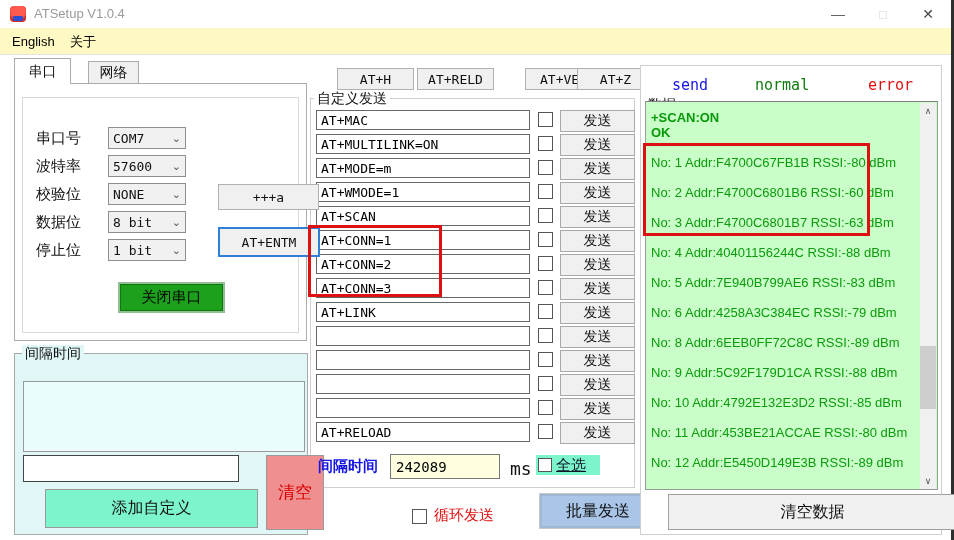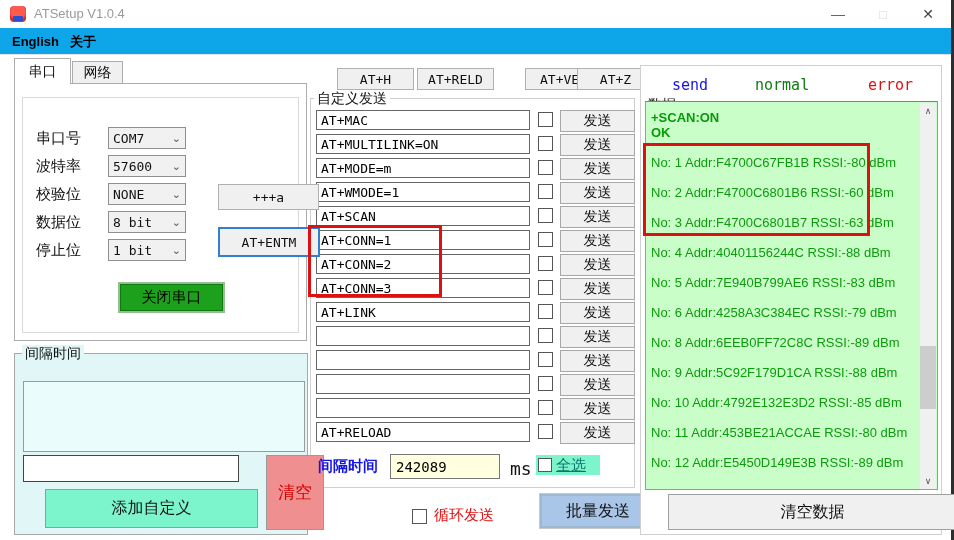--- a/index.html
+++ b/index.html
@@ -18,29 +18,29 @@
   #titlebar{left:0;top:0;width:951px;height:28px;background:#fff;}
   #app-icon{left:10px;top:6px;width:16px;height:16px;border-radius:4px;
     background:radial-gradient(circle at 50% 38%, #ff5a4d 0 55%, #d92b1f 70%);}
   #app-icon:after{content:"";position:absolute;left:3px;top:10px;width:10px;height:5px;
     background:#2a4fd0;border-radius:1px;}
   #title-text{left:34px;top:6px;color:#9a9a9a;font-size:13px;}
   .cap-btn{top:0;width:44px;height:28px;display:flex;align-items:center;justify-content:center;color:#666;}
   #btn-min{left:816px;font-size:14px;}
   #btn-max{left:861px;color:#d8d8d8;font-size:13px;}
   #btn-close{left:906px;color:#444;font-size:14px;}
-  #menubar{left:0;top:28px;width:951px;height:27px;border-bottom:1px solid #e3e3e3;background:#0ea5e9;font-weight:bold;}
+  #menubar{left:0;top:28px;width:951px;height:27px;border-bottom:1px solid #e3e3e3;background:#fef9c3;}
   .menu-item{top:4px;height:20px;line-height:20px;font-size:13px;color:#000;}
   #menu-english{left:12px;}
   #menu-about{left:70px;}
 
   
   .tab{border:1px solid #acacac;text-align:center;font-size:14px;}
   #tab-serial{left:14px;top:58px;width:57px;height:26px;line-height:24px;background:#fff;border-bottom:none;z-index:3;}
-  #tab-network{left:72px;top:61px;width:51px;height:31px;line-height:21px;background:#f0f0f0;}
+  #tab-network{left:88px;top:61px;width:51px;height:31px;line-height:21px;background:#f0f0f0;}
   #tab-panel{left:14px;top:83px;width:293px;height:258px;border:1px solid #acacac;background:#fff;z-index:1;}
   #serial-box{left:22px;top:97px;width:277px;height:236px;border:1px solid #d9d9d9;z-index:2;background:#fff;}
   .fld-label{left:36px;width:70px;height:22px;line-height:22px;font-size:15px;z-index:4;}
   .combo{left:108px;width:78px;height:22px;background:#f1f1f1;border:1px solid #8f8f8f;z-index:4;
     display:flex;align-items:center;justify-content:space-between;padding:0 4px;}
   .combo .val{font-family:"DejaVu Sans Mono",monospace;font-size:13px;}
   .combo .chev{color:#555;font-size:11px;}
   .btn{background:#f0f0f0;border:1px solid #b0b0b0;display:flex;align-items:center;justify-content:center;cursor:default;margin-left:21px;}
   #btn-plusa{left:197px;top:184px;width:101px;height:26px;font-size:13px;}
   #btn-entm{left:197px;top:227px;width:102px;height:30px;font-size:13px;border:2px solid #2f7fd6;background:#f0f0f0;}
@@ -68,21 +68,21 @@
   .send-btn{position:absolute;left:560px;width:73px;height:20px;z-index:2;background:#f0f0f0;
     border:1px solid #a8a8a8;font-size:14px;display:flex;align-items:center;justify-content:center;}
   #hl-conn{left:308px;top:225px;width:134px;height:72px;border:3px solid #dd1111;z-index:8;}
   #interval-label{left:318px;top:457px;color:#1414e6;font-weight:bold;font-size:15px;z-index:2;}
   #interval-input{left:390px;top:454px;width:110px;height:25px;background:#ffffe0;border:1px solid #777;z-index:2;
     font-family:"DejaVu Sans Mono",monospace;font-size:14px;padding:0 5px;box-sizing:border-box;}
   #interval-unit{left:510px;top:458px;font-size:18px;z-index:2;}
   #select-all-wrap{left:536px;top:455px;width:64px;height:20px;background:#7df5cc;z-index:2;
     display:flex;align-items:center;gap:4px;padding:0 2px;}
   #select-all-wrap input{appearance:none;-webkit-appearance:none;width:14px;height:14px;background:#fff;border:1px solid #555;margin:0;}
-  #select-all-label{color:#0f766e;font-size:15px;text-decoration:underline;}
+  #select-all-label{color:#0f172a;font-size:15px;text-decoration:underline;}
   #loop-chk{left:412px;top:509px;width:15px;height:15px;appearance:none;-webkit-appearance:none;background:#fff;border:1px solid #555;margin:0;}
   #loop-label{left:434px;top:506px;color:#e01010;font-size:15px;}
   #btn-batch{left:519px;top:494px;width:116px;height:34px;background:#a9c6e8;border:2px solid #9db8d2;
     box-shadow:0 0 0 1px #c9c9c9;font-size:16px;}
 
   
   #data-group{left:640px;top:65px;width:302px;height:470px;border:1px solid #cfcfcf;background:#fff;}
   #data-title{left:645px;top:57px;height:17px;line-height:17px;padding:0 3px;background:#fff;z-index:2;font-size:14px;margin-top:39px;}
   .legend{top:76px;font-size:15px;z-index:2;font-family:"DejaVu Sans Mono",monospace;}
   #legend-send{left:672px;color:#1414e6;}

